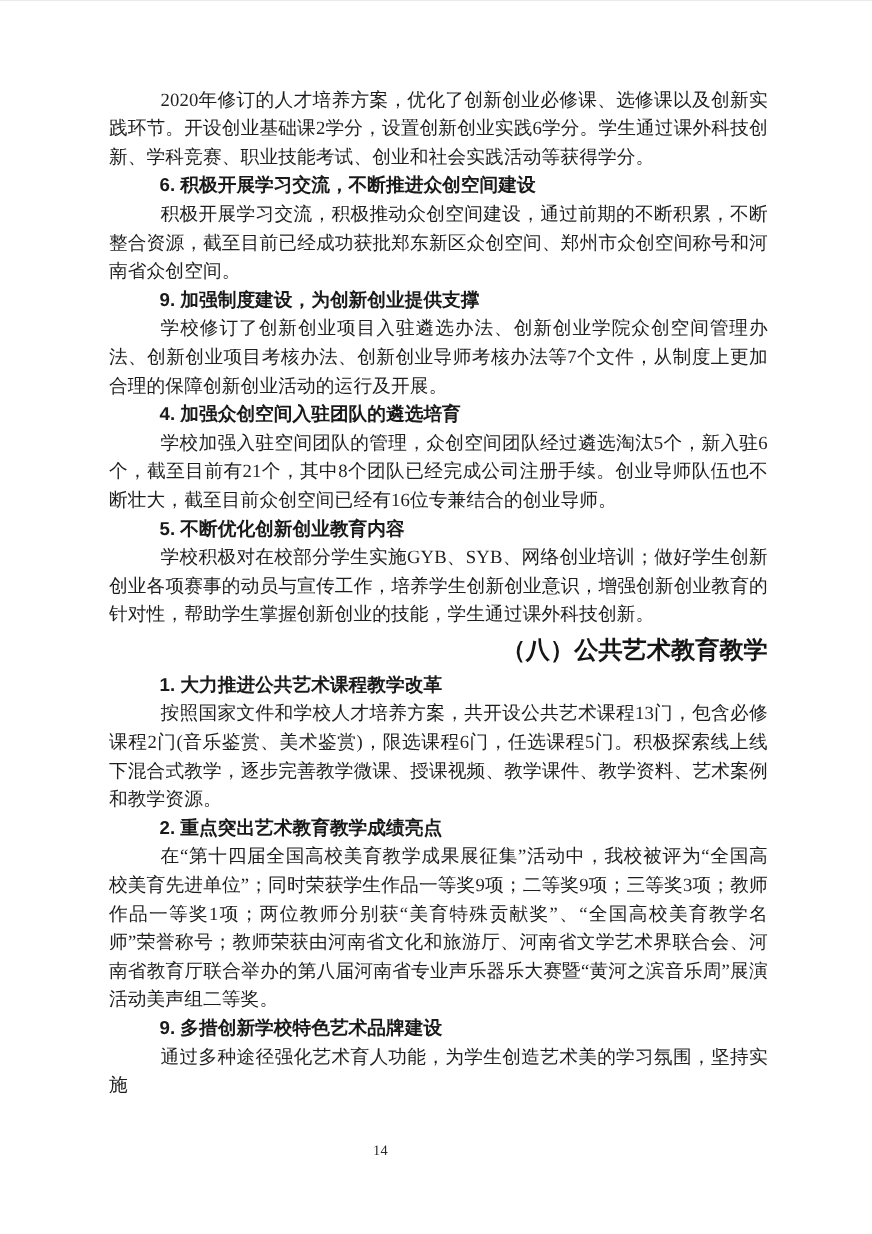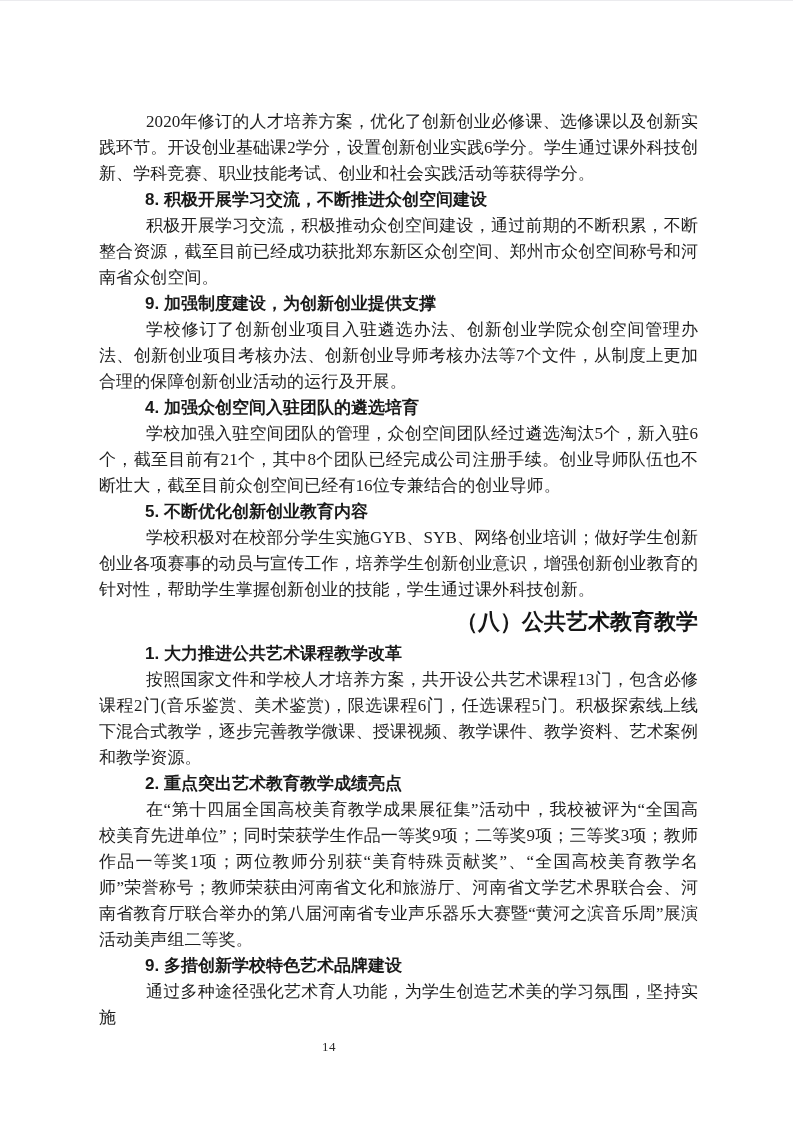--- a/index.html
+++ b/index.html
@@ -10,21 +10,21 @@
     background: #ffffff;
     position: relative;
     overflow: hidden;
     font-family: "Liberation Serif", "DejaVu Serif", serif;
     color: #1e1e1e;
     border-top: 1px solid #ebebee;
   }
   .page-body {
     position: absolute;
     left: 99px;
-    top: 108px;
+    top: 77px;
     width: 599px;
   }
   .para {
     margin: 0;
     font-size: 17px;
     line-height: 26px;
     text-align: justify;
     text-indent: 47px;
     font-family: "Liberation Serif", "DejaVu Serif", serif;
     font-weight: normal;
@@ -45,38 +45,38 @@
     font-size: 22px;
     line-height: 34px;
     font-weight: bold;
     font-family: "Liberation Sans", "DejaVu Sans", sans-serif;
     padding-left: 49px;
     text-align: right;
     color: #161616;
   }
   .page-footer {
     position: absolute;
-    left: 0;
+    left: 17px;
     top: 1036px;
     width: 658px;
     text-align: center;
   }
   .page-number {
     font-size: 13px;
     font-family: "Liberation Serif", "DejaVu Serif", serif;
     color: #2a2a2a;
     letter-spacing: 0.5px;
   }
 </style>
 </head>
 <body>
 
 <div class="page-body">
   <p class="para">2020年修订的人才培养方案，优化了创新创业必修课、选修课以及创新实践环节。开设创业基础课2学分，设置创新创业实践6学分。学生通过课外科技创新、学科竞赛、职业技能考试、创业和社会实践活动等获得学分。</p>
-  <h3 class="num-heading">8. 积极开展学习交流，不断推进众创空间建设</h3>
+  <h3 class="num-heading">6. 积极开展学习交流，不断推进众创空间建设</h3>
   <p class="para">积极开展学习交流，积极推动众创空间建设，通过前期的不断积累，不断整合资源，截至目前已经成功获批郑东新区众创空间、郑州市众创空间称号和河南省众创空间。</p>
   <h3 class="num-heading">9. 加强制度建设，为创新创业提供支撑</h3>
   <p class="para">学校修订了创新创业项目入驻遴选办法、创新创业学院众创空间管理办法、创新创业项目考核办法、创新创业导师考核办法等7个文件，从制度上更加合理的保障创新创业活动的运行及开展。</p>
   <h3 class="num-heading">4. 加强众创空间入驻团队的遴选培育</h3>
   <p class="para">学校加强入驻空间团队的管理，众创空间团队经过遴选淘汰5个，新入驻6个，截至目前有21个，其中8个团队已经完成公司注册手续。创业导师队伍也不断壮大，截至目前众创空间已经有16位专兼结合的创业导师。</p>
   <h3 class="num-heading">5. 不断优化创新创业教育内容</h3>
   <p class="para">学校积极对在校部分学生实施GYB、SYB、网络创业培训；做好学生创新创业各项赛事的动员与宣传工作，培养学生创新创业意识，增强创新创业教育的针对性，帮助学生掌握创新创业的技能，学生通过课外科技创新。</p>
   <h2 class="section-heading">（八）公共艺术教育教学</h2>
   <h3 class="num-heading">1. 大力推进公共艺术课程教学改革</h3>
   <p class="para">按照国家文件和学校人才培养方案，共开设公共艺术课程13门，包含必修课程2门(音乐鉴赏、美术鉴赏)，限选课程6门，任选课程5门。积极探索线上线下混合式教学，逐步完善教学微课、授课视频、教学课件、教学资料、艺术案例和教学资源。</p>

